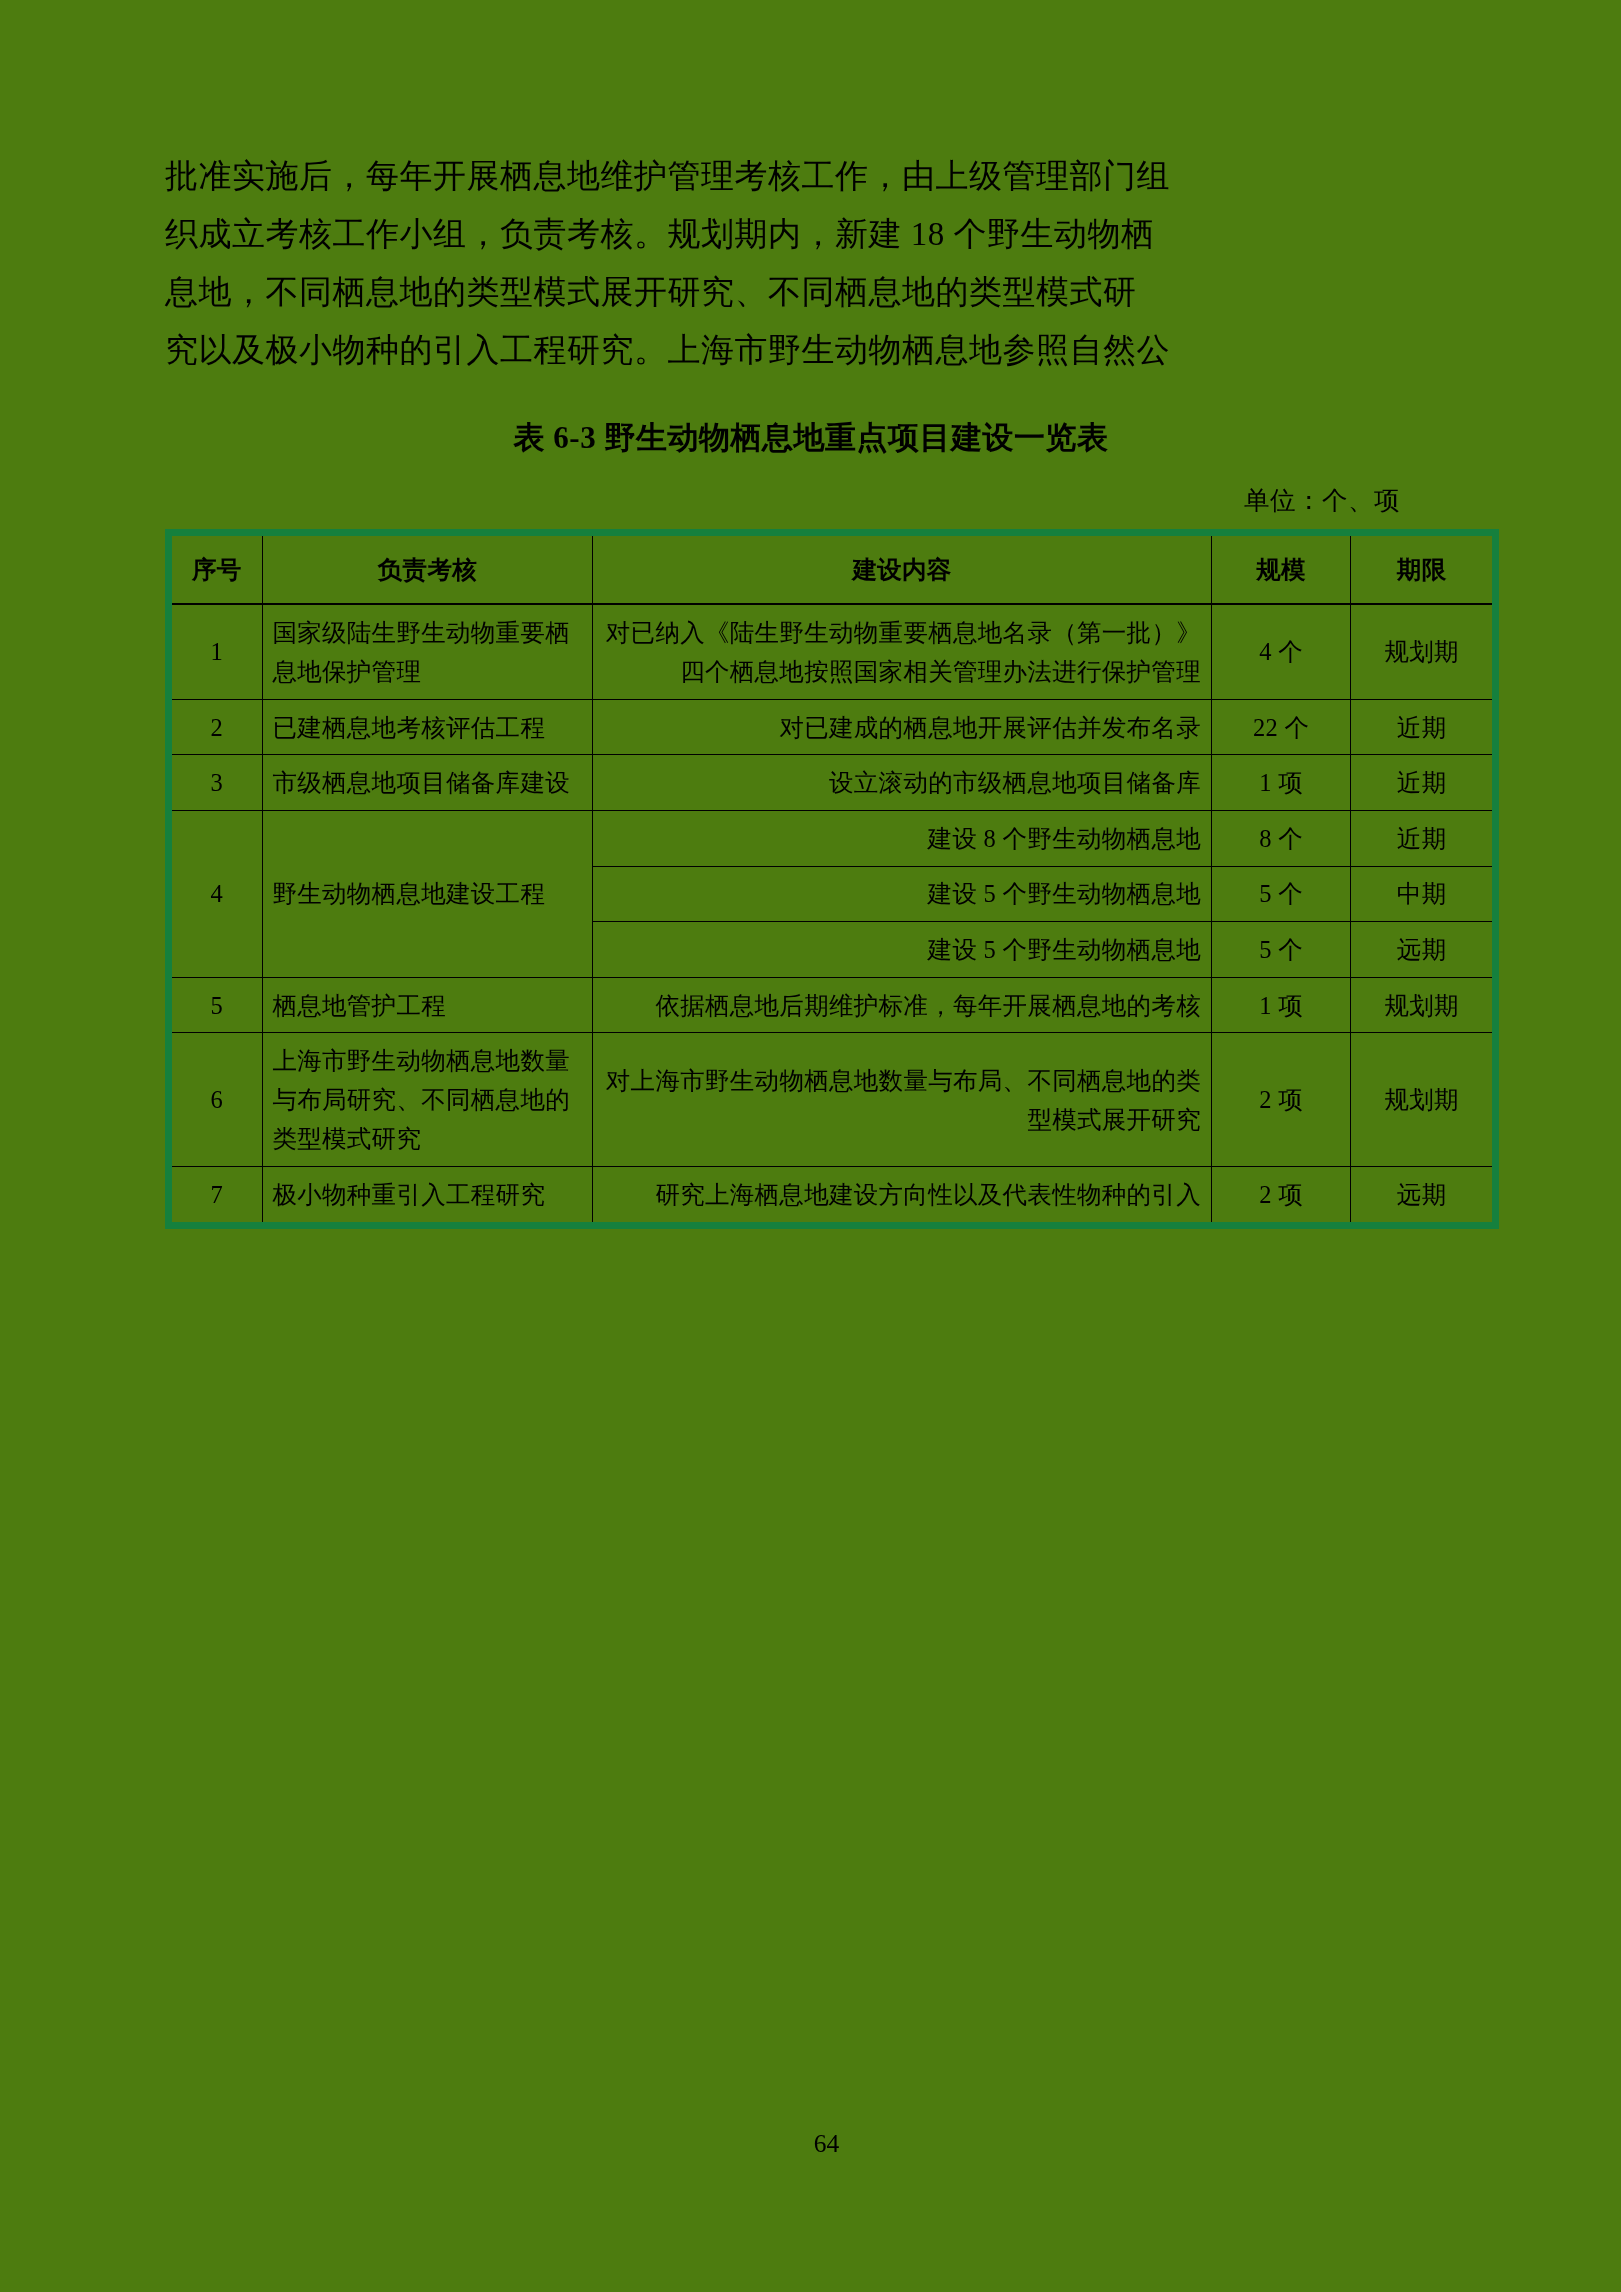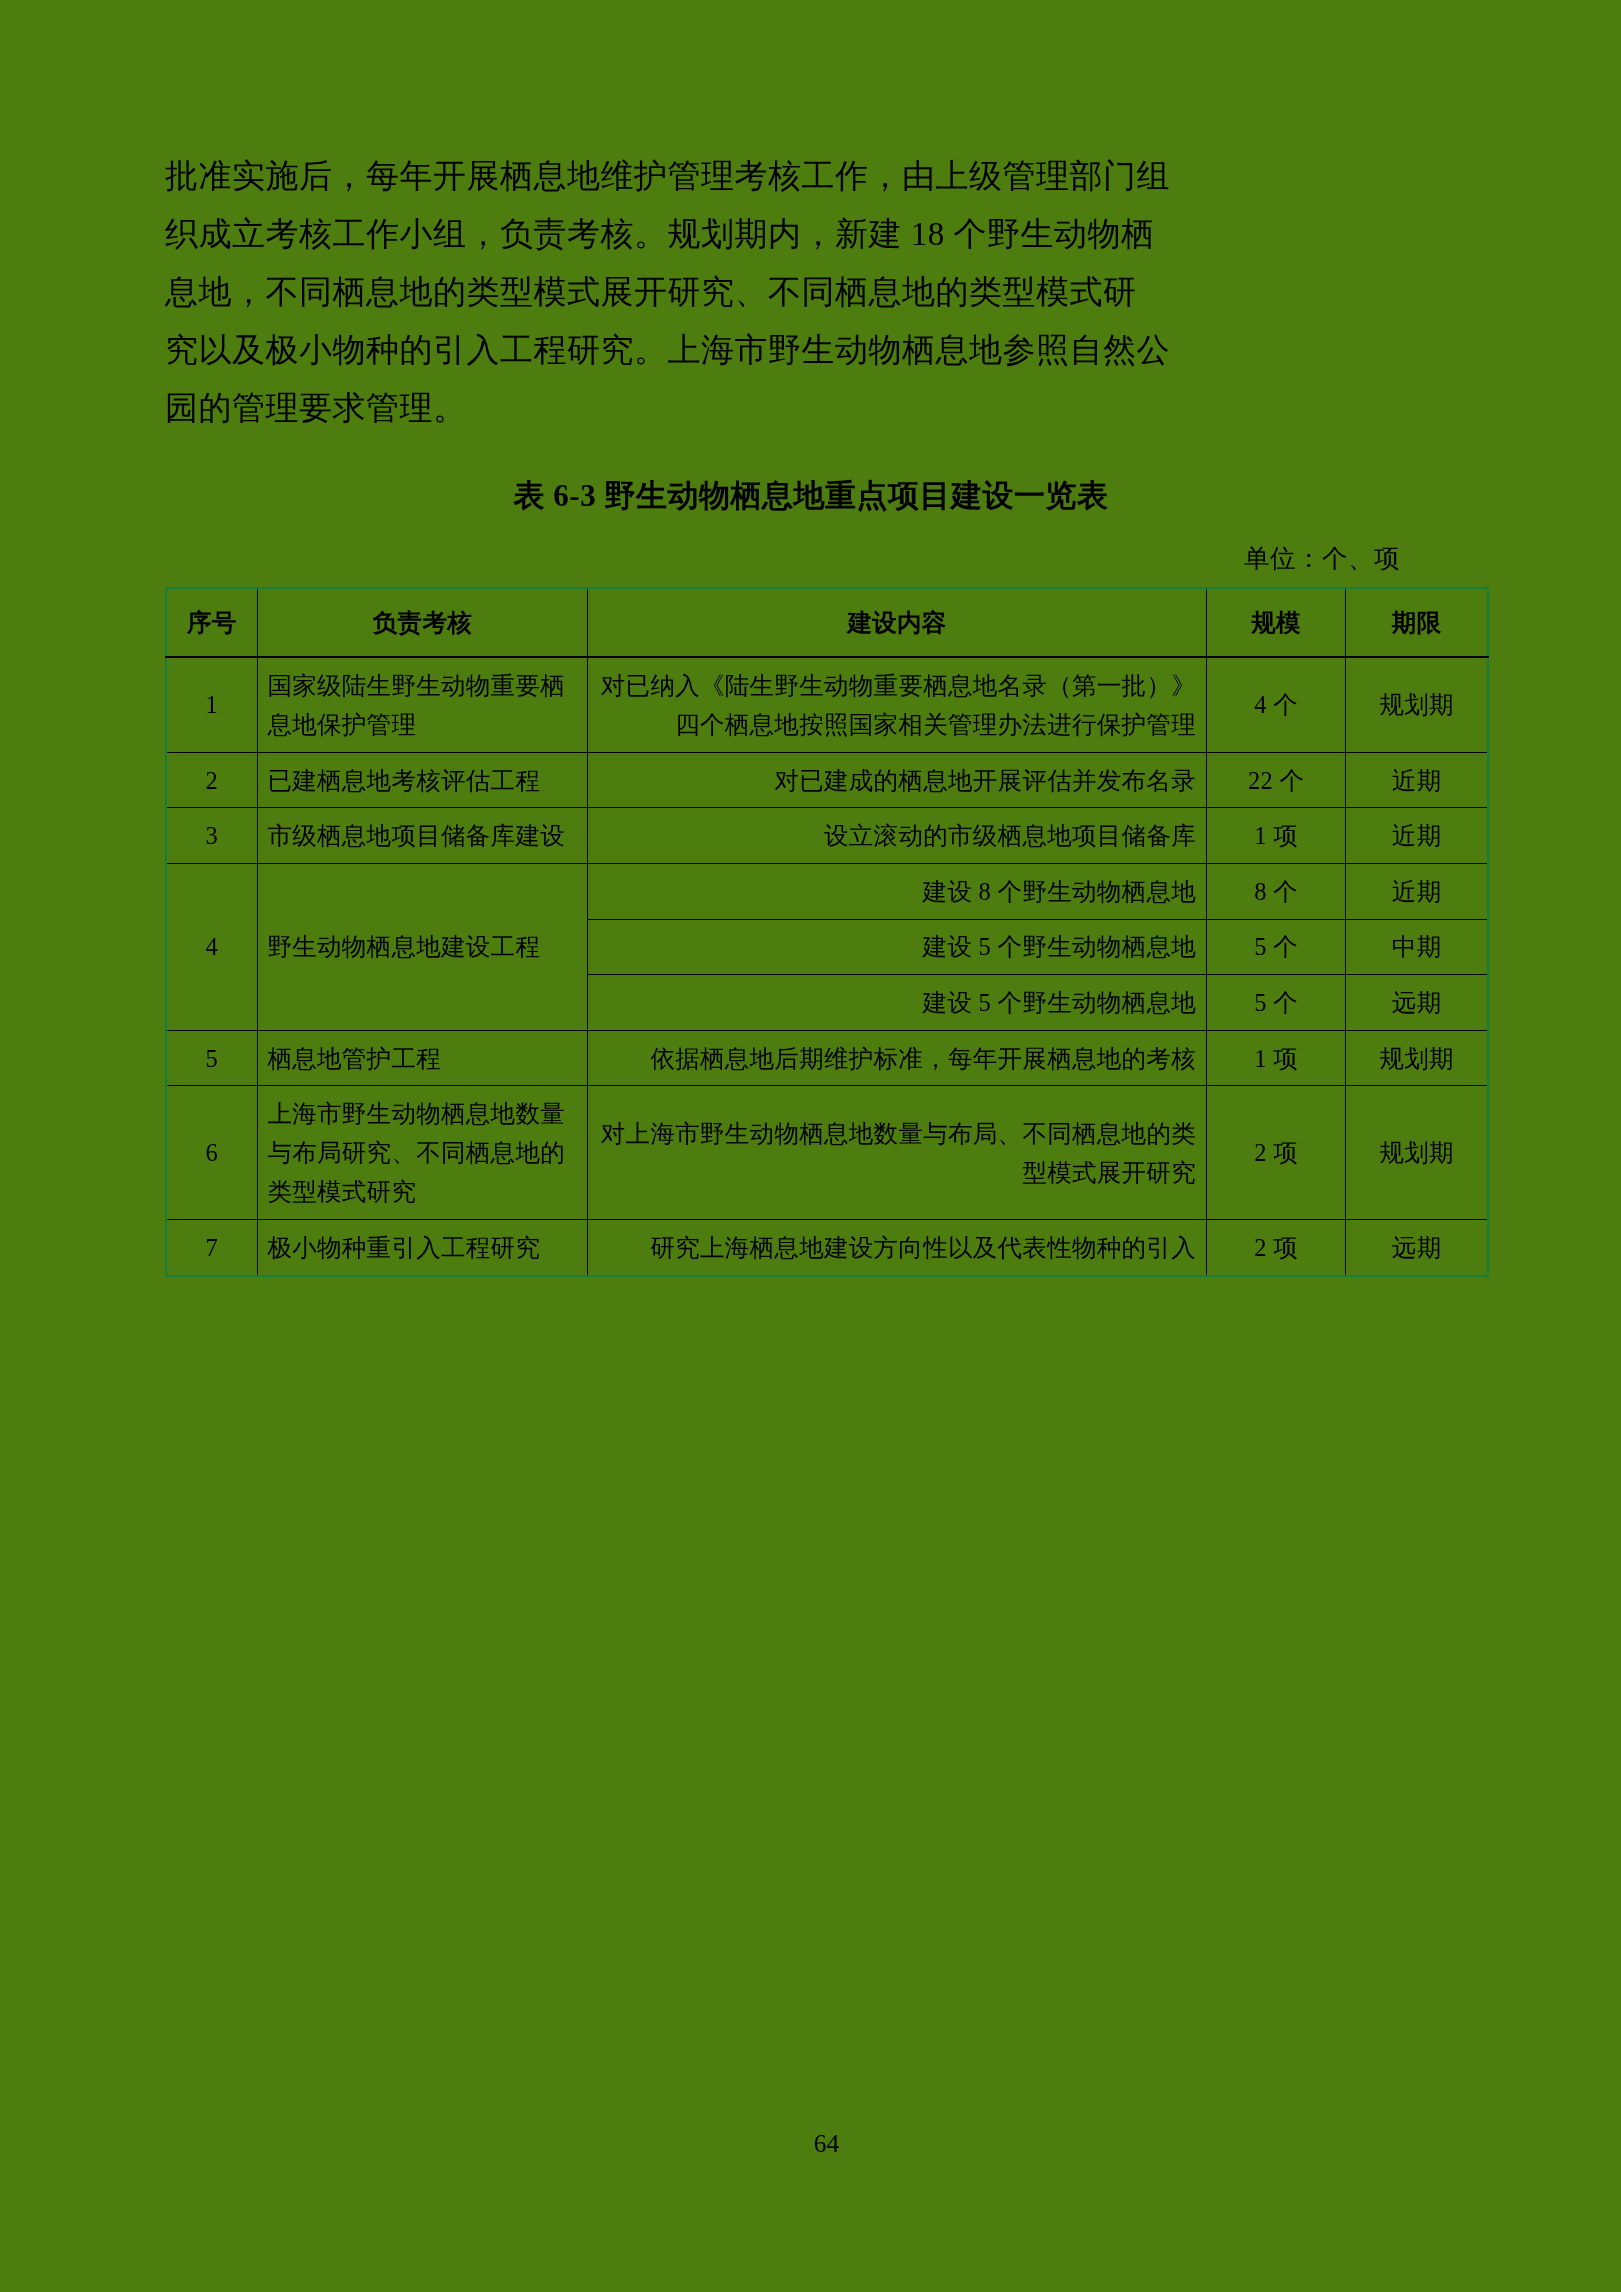--- a/index.html
+++ b/index.html
@@ -91,21 +91,21 @@
     line-height: 33px;
   }
   .c-no      { width: 74px;  text-align: center; }
   .c-name    { width: 314px; text-align: left; }
   .c-content { width: 602px; text-align: right; }
   .c-scale   { width: 123px; text-align: center; }
   .c-term    { width: 125px; text-align: center; }
 
   
   table.data-table {
-    border: 2px solid #15803d;
+    border: 7px solid #15803d;
   }
   table.data-table thead td { border-bottom: 2px solid #000; }
 
   
   .page-number {
     position: absolute;
     left: 0;
     top: 2129px;
     width: 1621px;
     text-align: center;
@@ -117,21 +117,20 @@
 <body>
 
 <div class="page">
   <div class="content">
 
     <div class="para">
       <span class="line">批准实施后，每年开展栖息地维护管理考核工作，由上级管理部门组</span>
       <span class="line">织成立考核工作小组，负责考核。规划期内，新建 18 个野生动物栖</span>
       <span class="line">息地，不同栖息地的类型模式展开研究、不同栖息地的类型模式研</span>
       <span class="line">究以及极小物种的引入工程研究。上海市野生动物栖息地参照自然公</span>
-      <span class="lastline">园的管理要求管理。</span>
     </div>
 
     <div class="table-caption">表 6-3  野生动物栖息地重点项目建设一览表</div>
 
     <div class="unit-note">单位：个、项</div>
 
     <table class="data-table">
       <thead>
         <tr>
           <td class="c-no">序号</td>

